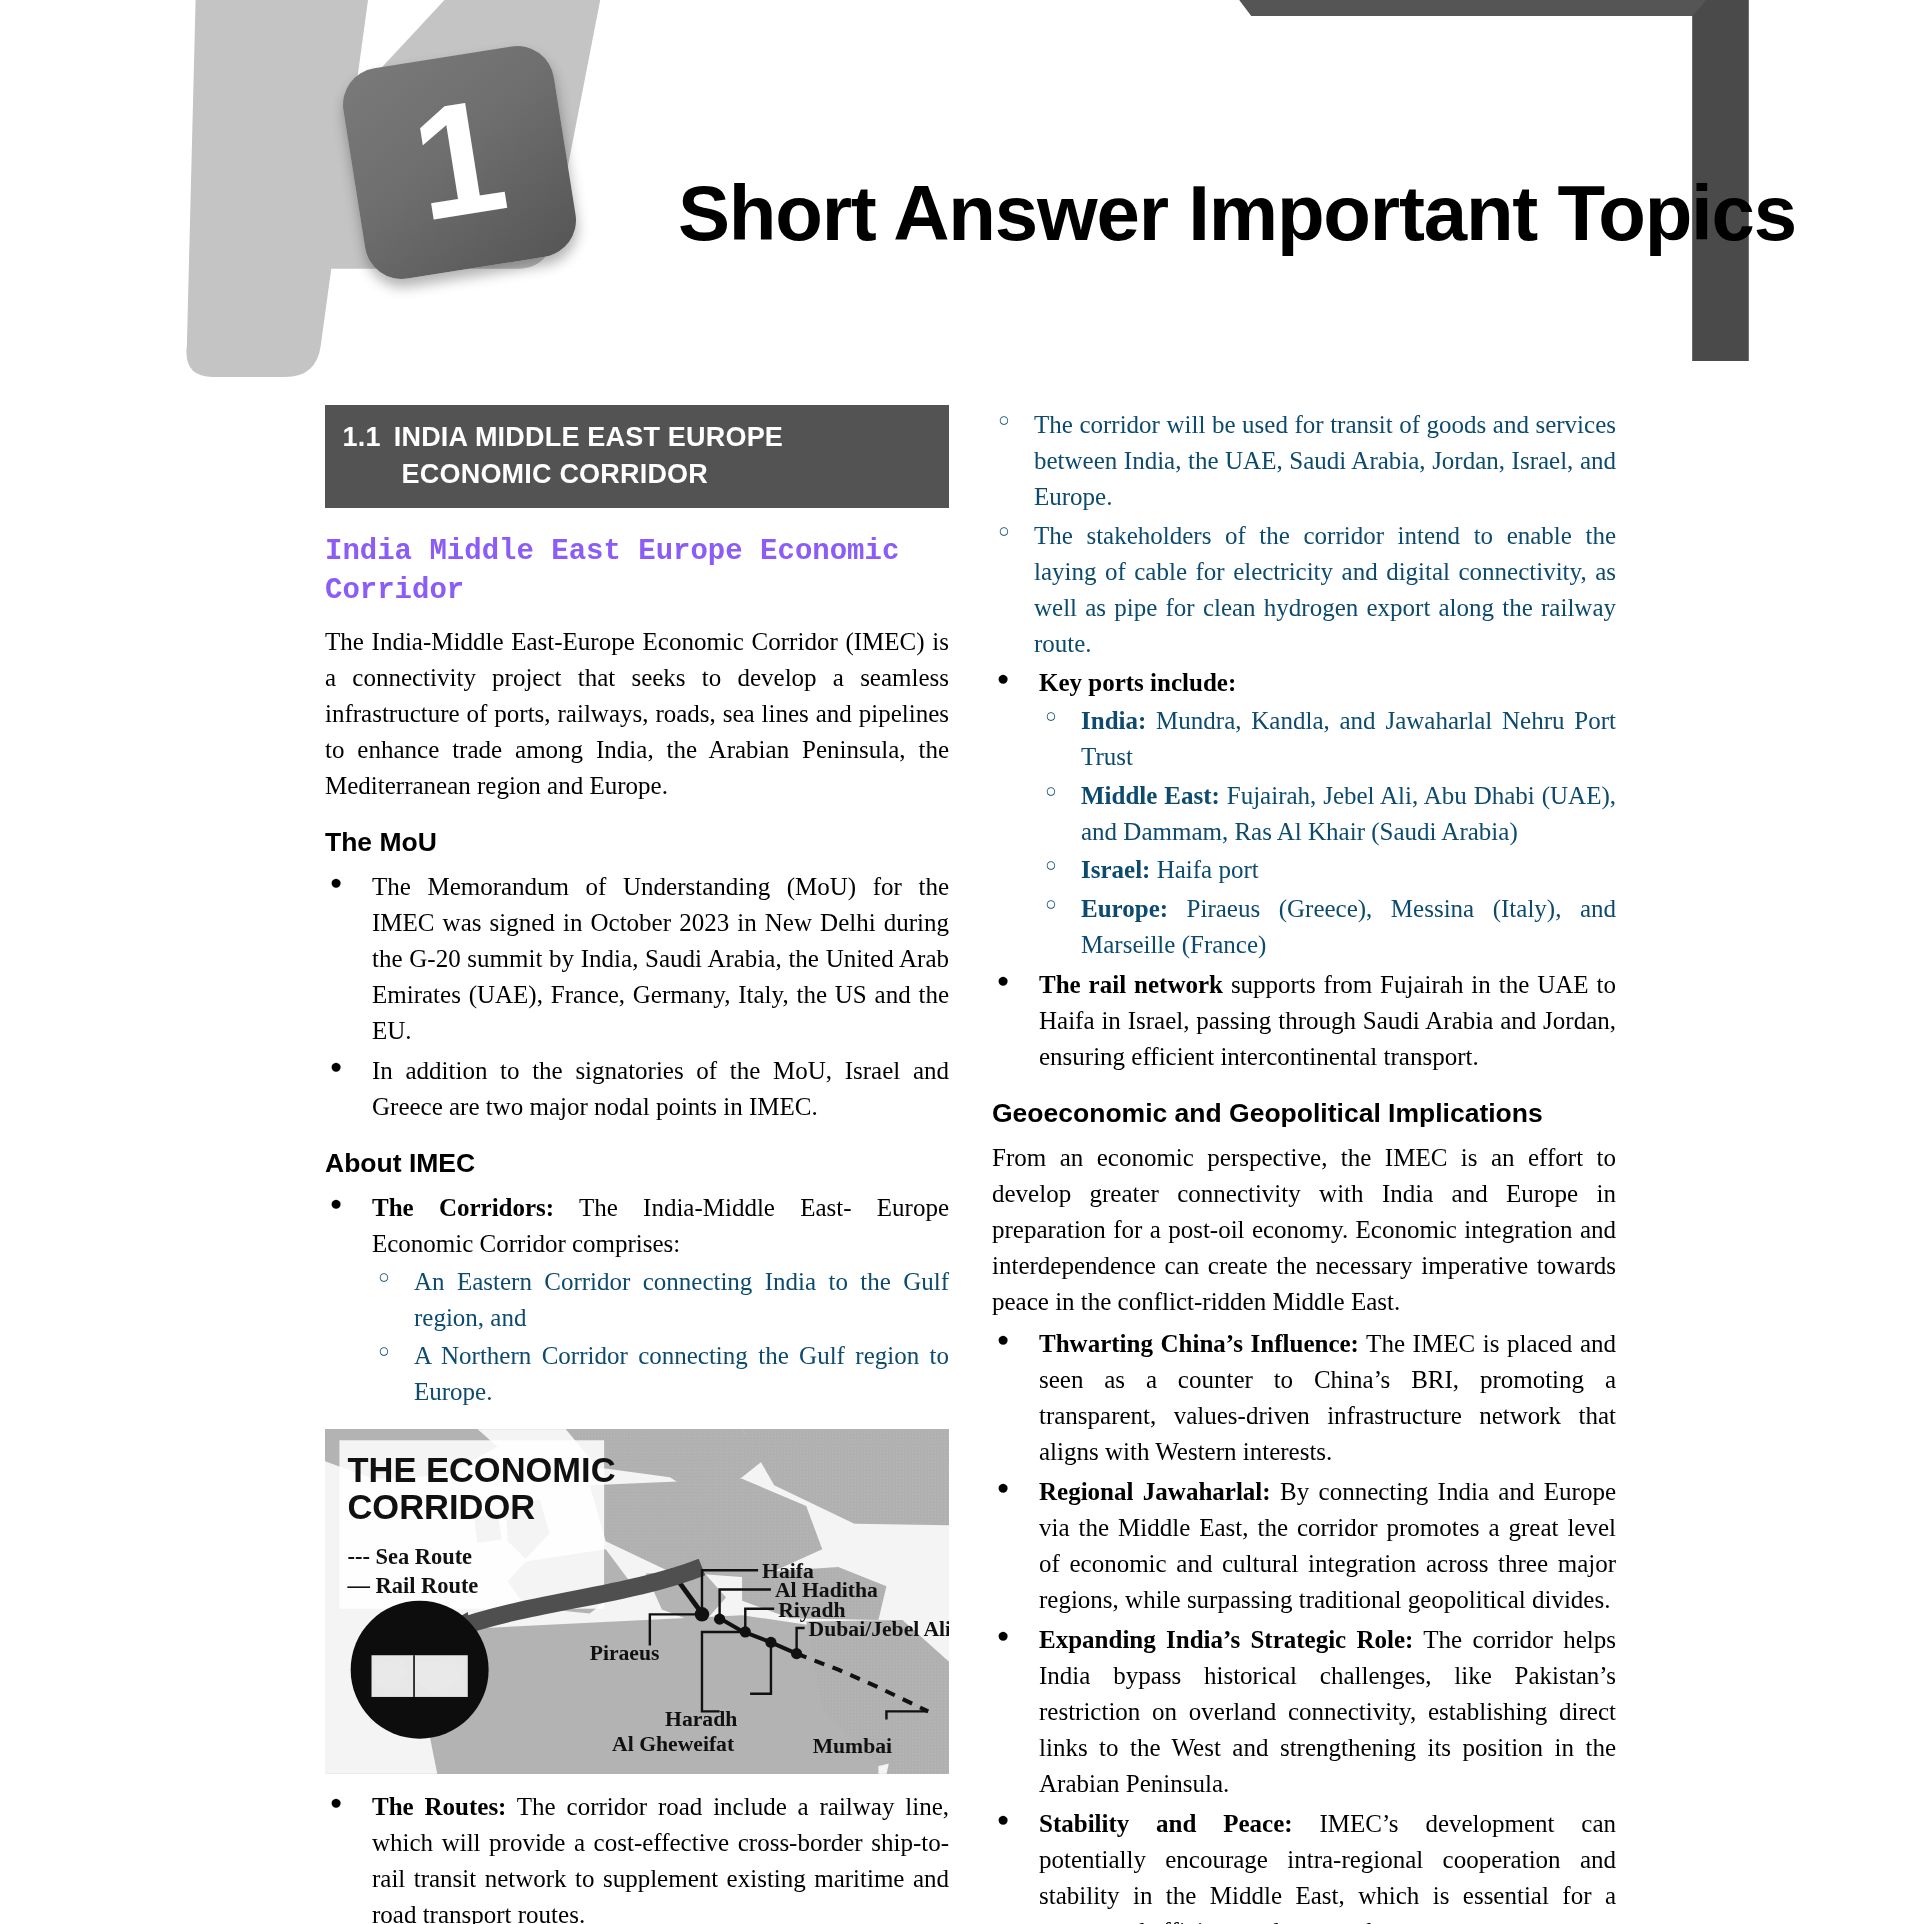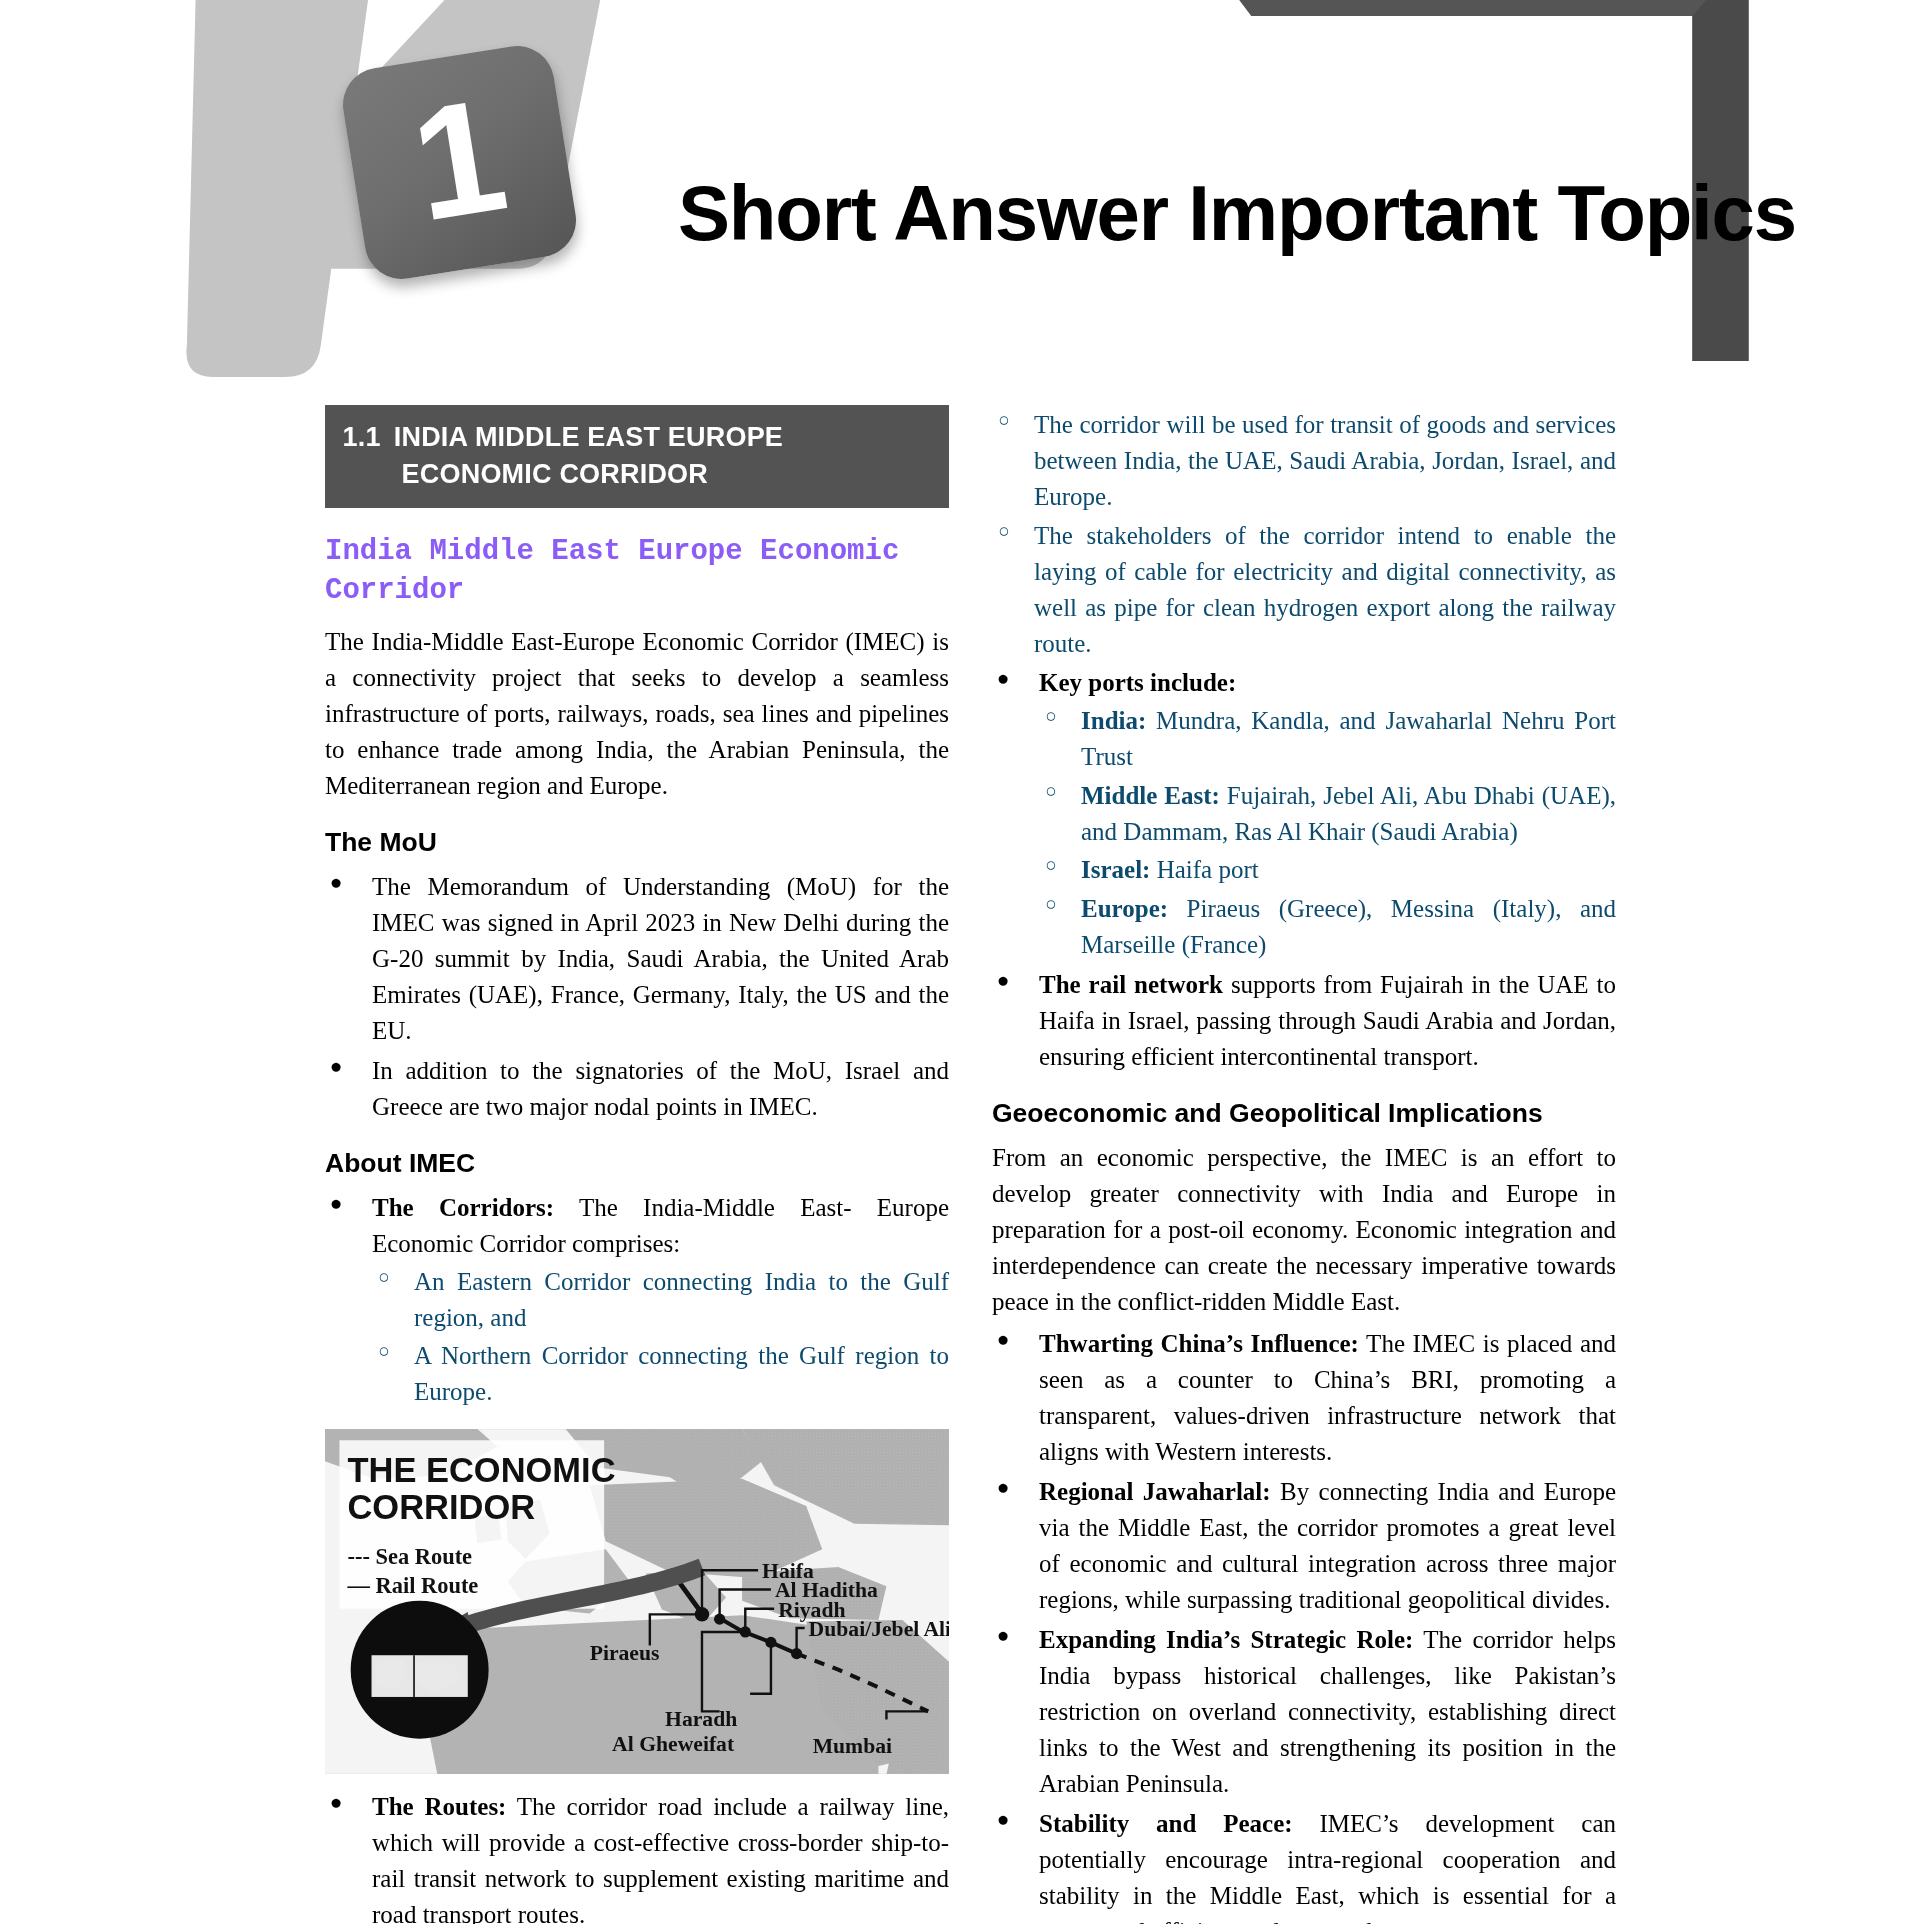--- a/index.html
+++ b/index.html
@@ -125,21 +125,21 @@
       <span class="num">1.1</span><span>INDIA MIDDLE EAST EUROPE</span>
       <span class="l2">ECONOMIC CORRIDOR</span>
     </div>
 
     <h2 class="sub">India Middle East Europe Economic Corridor</h2>
 
     <p class="body">The India-Middle East-Europe Economic Corridor (IMEC) is a connectivity project that seeks to develop a seamless infrastructure of ports, railways, roads, sea lines and pipelines to enhance trade among India, the Arabian Peninsula, the Mediterranean region and Europe.</p>
 
     <h3 class="sub2">The MoU</h3>
     <ul class="lvl1">
-      <li>The Memorandum of Understanding (MoU) for the IMEC was signed in April 2023 in New Delhi during the G-20 summit by India, Saudi Arabia, the United Arab Emirates (UAE), France, Germany, Italy, the US and the EU.</li>
+      <li>The Memorandum of Understanding (MoU) for the IMEC was signed in October 2023 in New Delhi during the G-20 summit by India, Saudi Arabia, the United Arab Emirates (UAE), France, Germany, Italy, the US and the EU.</li>
       <li>In addition to the signatories of the MoU, Israel and Greece are two major nodal points in IMEC.</li>
     </ul>
 
     <h3 class="sub2">About IMEC</h3>
     <ul class="lvl1">
       <li>
         <span class="bt">The Corridors:</span> 
         <span>The India-Middle East- Europe Economic Corridor comprises:</span>
         <ul class="lvl2">
           <li>An Eastern Corridor connecting India to the Gulf region, and</li>

